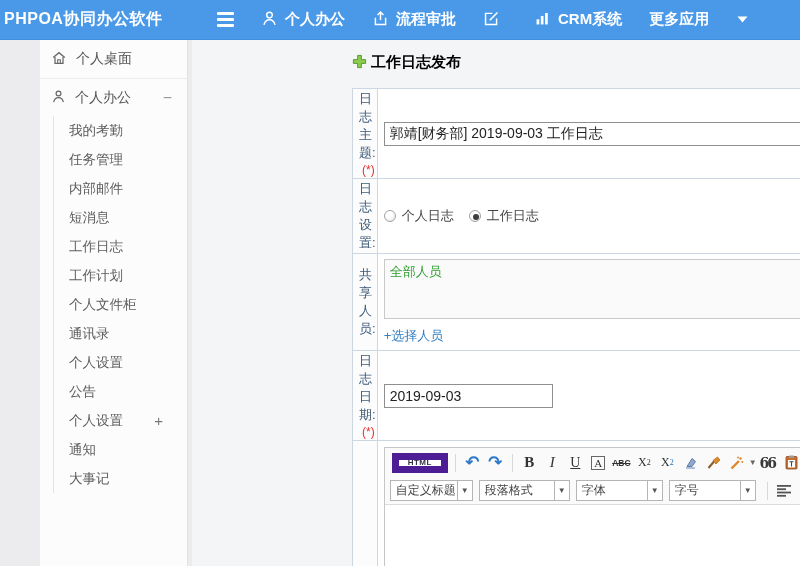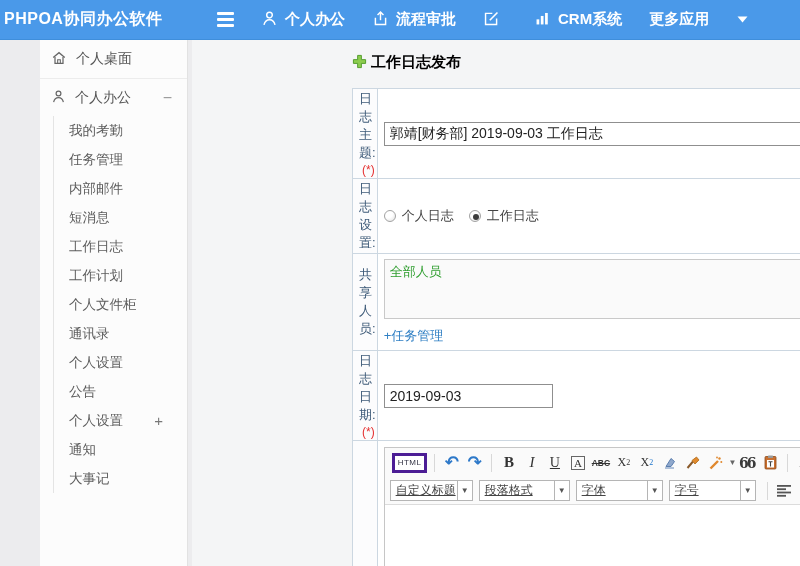--- a/index.html
+++ b/index.html
@@ -69,35 +69,35 @@
     font-size:13px; color:#2f9e2f; padding:3px 5px; overflow:hidden; }
   .share-link { display:inline-block; margin-top:8px; color:#2f7fc4; font-size:13px; text-decoration:none; cursor:pointer; }
 
   
   .editor { margin:6px; width:560px; border:1px solid #c6c6c6; background:#fff; }
   .tb { background:#fafafa; display:flex; align-items:center; white-space:nowrap; padding:0 5px; overflow:hidden; }
   .tb1 { height:29px; }
   .tb2 { height:28px; border-bottom:1px solid #dcdcdc; }
   .tbtn { display:inline-flex; align-items:center; justify-content:center; min-width:19px; height:20px; margin:0 2px; color:#333; cursor:pointer; }
   .sep { width:1px; height:18px; background:#d8d8d8; margin:0 5px; flex-shrink:0; }
-  .html-chip { font-size:8px; font-weight:normal; border:3px solid #4c1d95; background:#fff; padding:3px 3px; color:#334; letter-spacing:.5px; }
+  .html-chip { font-size:8px; font-weight:bold; border:7px solid #4c1d95; background:#fff; padding:3px 9px; color:#334; letter-spacing:.5px; }
   .undo-redo { color:#2e79c9; font-size:17px; font-weight:bold; }
   .g-b { font-family:"Liberation Serif",serif; font-weight:bold; font-size:15px; }
   .g-i { font-family:"Liberation Serif",serif; font-style:italic; font-size:15px; }
   .g-u { font-family:"Liberation Serif",serif; text-decoration:underline; font-size:14px; }
   .g-boxa { border:1px solid #666; font-family:"Liberation Serif",serif; font-size:11px; line-height:12px; padding:0 2px; }
   .g-abc { font-size:8.5px; font-weight:bold; text-decoration:line-through; }
   .g-x { font-family:"Liberation Serif",serif; font-size:12px; }
   .g-x sup { font-size:8px; } .g-x sub { font-size:8px; color:#2277cc; }
   .g-66 { font-family:"DejaVu Serif",serif; font-weight:bold; font-size:14px; letter-spacing:-2px; color:#3a3a3a; padding-right:2px; }
   .g-a { font-family:"Liberation Serif",serif; font-weight:bold; font-size:15px; }
   .caret-sm { color:#666; font-size:8px; margin-left:1px; cursor:pointer; }
 
   .dd { display:flex; margin-right:6px; cursor:pointer; flex-shrink:0; }
-  .dd-lbl { background:#fff; border:1px solid #b5b5b5; height:21px; line-height:19px; font-size:12px; color:#444; padding:0 5px;text-decoration:underline; }
+  .dd-lbl { background:#fff; border:1px solid #b5b5b5; height:21px; line-height:19px; font-size:12px; color:#444; padding:0 5px; }
   .dd-arr { width:15px; height:21px; background:#fff; border:1px solid #b5b5b5; border-left:none;
     display:flex; align-items:center; justify-content:center; font-size:8px; color:#555; }
   .w1 { width:68px; } .w2 { width:76px; } .w3 { width:72px; } .w4 { width:72px; }
 
   .editor-body { height:295px; background:#fff; }
 </style>
 </head>
 <body>
 
 <header class="topbar">
@@ -266,21 +266,21 @@
         </tr>
 
         <tr class="r3">
           <td class="lbl">
             <span>共享人员:</span>
           </td>
           <td class="val">
             <div class="share-box">
               <span>全部人员</span>
             </div>
-            <a class="share-link">+任务管理</a>
+            <a class="share-link">+选择人员</a>
           </td>
         </tr>
 
         <tr class="r4">
           <td class="lbl">
             <span>日志日期:</span><em>(*)</em>
           </td>
           <td class="val">
             <input class="text date-input" type="text" value="2019-09-03" style="">
           </td>

